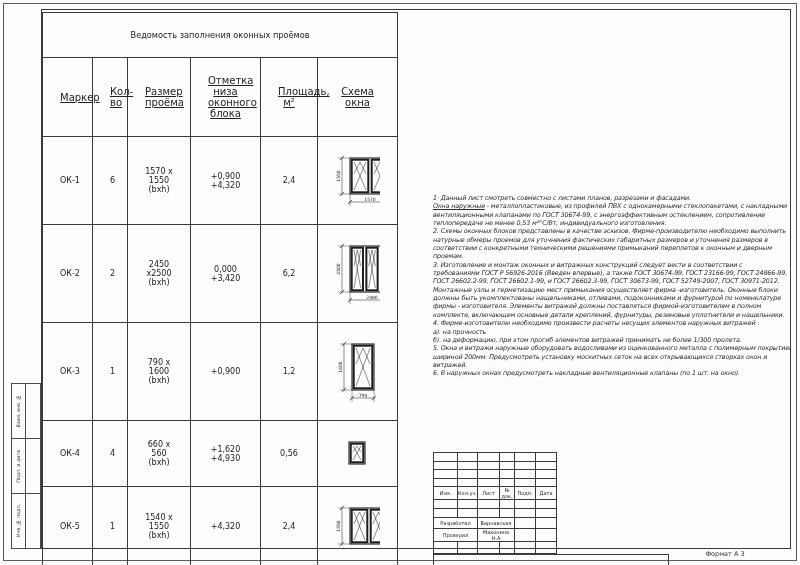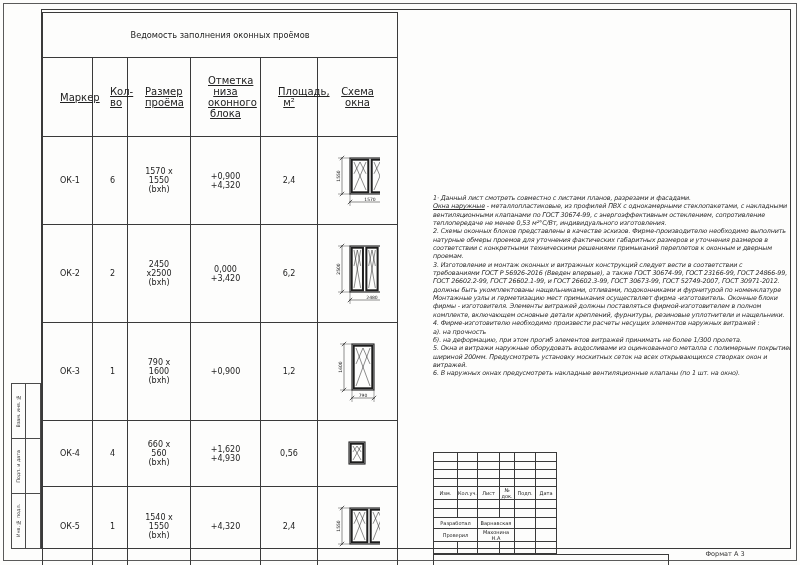--- a/index.html
+++ b/index.html
@@ -347,22 +347,22 @@
       <div><span class="ul">Окна наружные</span> - металлопластиковые, из профилей ПВХ с однокамерными стеклопакетами, с накладными</div>
       <div>вентиляционными клапанами по ГОСТ 30674-99, с энергоэффективным остеклением, сопротивление</div>
       <div>теплопередаче не менее 0,53 м²°С/Вт, индивидуального изготовления.</div>
       <div>2. Схемы оконных блоков представлены в качестве эскизов. Фирме-производителю необходимо выполнить</div>
       <div>натурные обмеры  проемов для уточнения фактических габаритных размеров и уточнения размеров  в</div>
       <div>соответствии с конкретными техническими решениями примыканий переплетов к оконным и дверным</div>
       <div>проемам.</div>
       <div>3. Изготовление и монтаж оконных и витражных конструкций следует вести в соответствии с</div>
       <div>требованиями ГОСТ Р 56926-2016 (Введен впервые), а также   ГОСТ 30674-99, ГОСТ 23166-99, ГОСТ 24866-99,</div>
       <div>ГОСТ 26602.2-99, ГОСТ 26602.1-99, и ГОСТ 26602.3-99, ГОСТ 30673-99, ГОСТ 52749-2007, ГОСТ 30971-2012.</div>
+      <div>Монтажные узлы и герметизацию мест примыкания осуществляет фирма -изготовитель. Оконные блоки</div>
       <div>должны быть укомплектованы нащельниками, отливами, подоконниками и фурнитурой  по номенклатуре</div>
-      <div>Монтажные узлы и герметизацию мест примыкания осуществляет фирма -изготовитель. Оконные блоки</div>
       <div>фирмы - изготовителя. Элементы витражей должны поставляться фирмой-изготовителем в полном</div>
       <div>комплекте, включающем основные детали креплений, фурнитуры, резиновые уплотнители и нащельники.</div>
       <div>4. Фирме-изготовителю необходимо произвести расчеты несущих элементов наружных витражей :</div>
       <div>а). на прочность</div>
       <div>б). на деформацию, при этом прогиб элементов витражей принимать не более 1/300 пролета.</div>
       <div>5. Окна и витражи наружные оборудовать водосливами из оцинкованного металла с полимерным покрытием</div>
       <div>шириной 200мм. Предусмотреть установку москитных сеток на всех открывающихся створках окон и</div>
       <div>витражей.</div>
       <div>6. В наружных окнах предусмотреть накладные вентиляционные клапаны (по 1 шт. на окно).</div>
     </div>

